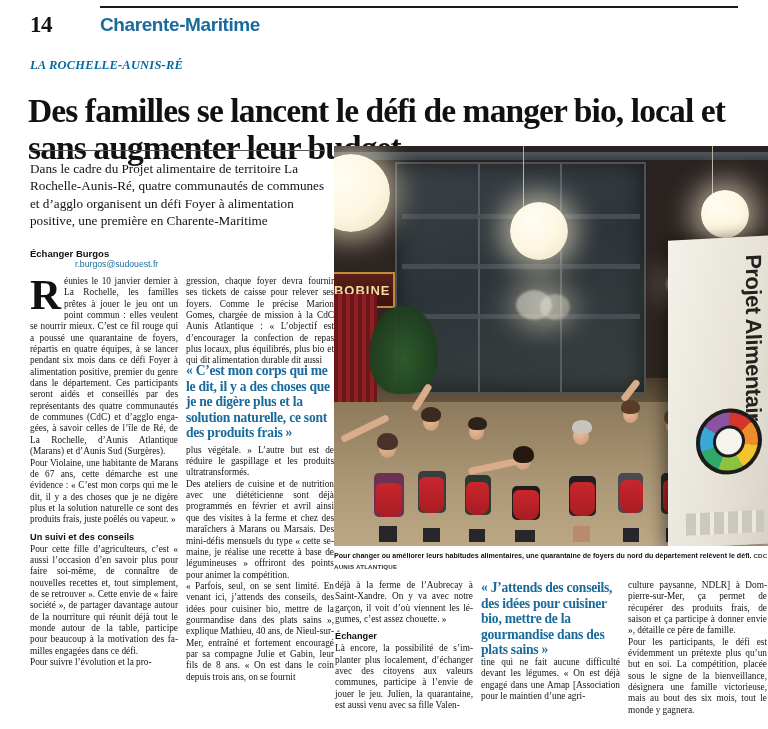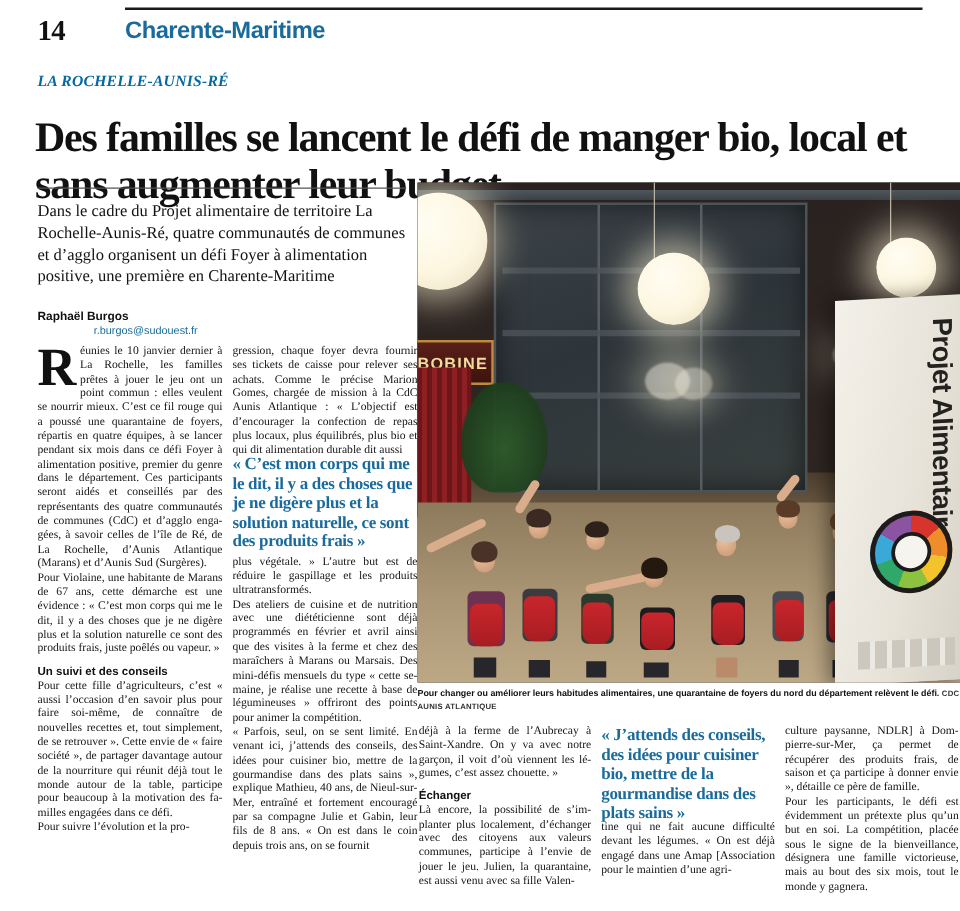--- a/index.html
+++ b/index.html
@@ -294,33 +294,33 @@
     <div class="page-number">14</div>
     <div class="section-name">Charente-Maritime</div>
   </div>
 
   <div class="kicker">LA ROCHELLE-AUNIS-RÉ</div>
   <h1 class="headline">Des familles se lancent le défi de manger bio, local et sans augmenter leur budget</h1>
 
   <div class="chapeau-rule"></div>
   <div class="chapeau">Dans le cadre du Projet alimentaire de territoire La Rochelle-Aunis-Ré, quatre communautés de communes et d’agglo organisent un défi Foyer à alimentation positive, une première en Charente-Maritime</div>
 
-  <div class="byline-name">Raphaël Burgos</div>
+  <div class="byline-name">Échanger Burgos</div>
   <div class="byline-mail">r.burgos@sudouest.fr</div>
 
   <div class="col" id="col1">
     <p><span class="dropcap">R</span><span>éunies le 10 janvier der­nier à La Rochelle, les fa­milles prêtes à jouer le jeu ont un point com­mun : elles veulent se nourrir mieux. C’est ce fil rouge qui a poussé une quarantaine de foyers, répartis en quatre équipes, à se lancer pendant six mois dans ce défi Foyer à alimentation positive, premier du genre dans le départe­ment. Ces participants seront ai­dés et conseillés par des représen­tants des quatre communautés de communes (CdC) et d’agglo enga­gées, à savoir celles de l’île de Ré, de La Rochelle, d’Aunis Atlantique (Marans) et d’Aunis Sud (Sur­gères).</span></p>
     <p>Pour Violaine, une habitante de Marans de 67 ans, cette démarche est une évidence : « C’est mon corps qui me le dit, il y a des choses que je ne digère plus et la solution naturelle ce sont des pro­duits frais, juste poêlés ou va­peur. »</p>
     <p class="subhead">Un suivi et des conseils</p>
     <p>Pour cette fille d’agriculteurs, c’est « aussi l’occasion d’en savoir plus pour faire soi-même, de connaître de nouvelles recettes et, tout sim­plement, de se retrouver ». Cette envie de « faire société », de parta­ger davantage autour de la nourri­ture qui réunit déjà tout le monde autour de la table, participe pour beaucoup à la motivation des fa­milles engagées dans ce défi.</p>
     <p>Pour suivre l’évolution et la pro-</p>
   </div>
 
   <div class="col" id="col2">
-    <p>gression, chaque foyer devra four­nir ses tickets de caisse pour rele­ver ses achats. Comme le précise Marion Gomes, chargée de mis­sion à la CdC Aunis Atlantique : « L’objectif est d’encourager la confection de repas plus locaux, plus équilibrés, plus bio et qui dit alimentation durable dit aussi</p>
+    <p>gression, chaque foyer devra four­nir ses tickets de caisse pour rele­ver ses foyers. Comme le précise Marion Gomes, chargée de mis­sion à la CdC Aunis Atlantique : « L’objectif est d’encourager la confection de repas plus locaux, plus équilibrés, plus bio et qui dit alimentation durable dit aussi</p>
     <div style="height:78px"></div>
     <p>plus végétale. » L’autre but est de réduire le gaspillage et les pro­duits ultratransformés.</p>
     <p>Des ateliers de cuisine et de nutri­tion avec une diététicienne sont déjà programmés en février et avril ainsi que des visites à la ferme et chez des maraîchers à Marans ou Marsais. Des mini-dé­fis mensuels du type « cette se­maine, je réalise une recette à base de légumineuses » offriront des points pour animer la compé­tition.</p>
     <p>« Parfois, seul, on se sent limité. En venant ici, j’attends des conseils, des idées pour cuisiner bio, mettre de la gourmandise dans des plats sains », explique Ma­thieu, 40 ans, de Nieul-sur-Mer, entraîné et fortement encouragé par sa compagne Julie et Gabin, leur fils de 8 ans. « On est dans le coin depuis trois ans, on se fournit</p>
   </div>
 
   <div class="pullquote" id="pq1">« C’est mon corps qui me le dit, il y a des choses que je ne digère plus et la solution naturelle, ce sont des produits frais »</div>
 
   <div class="photo-wrap">
     <div class="photo">

